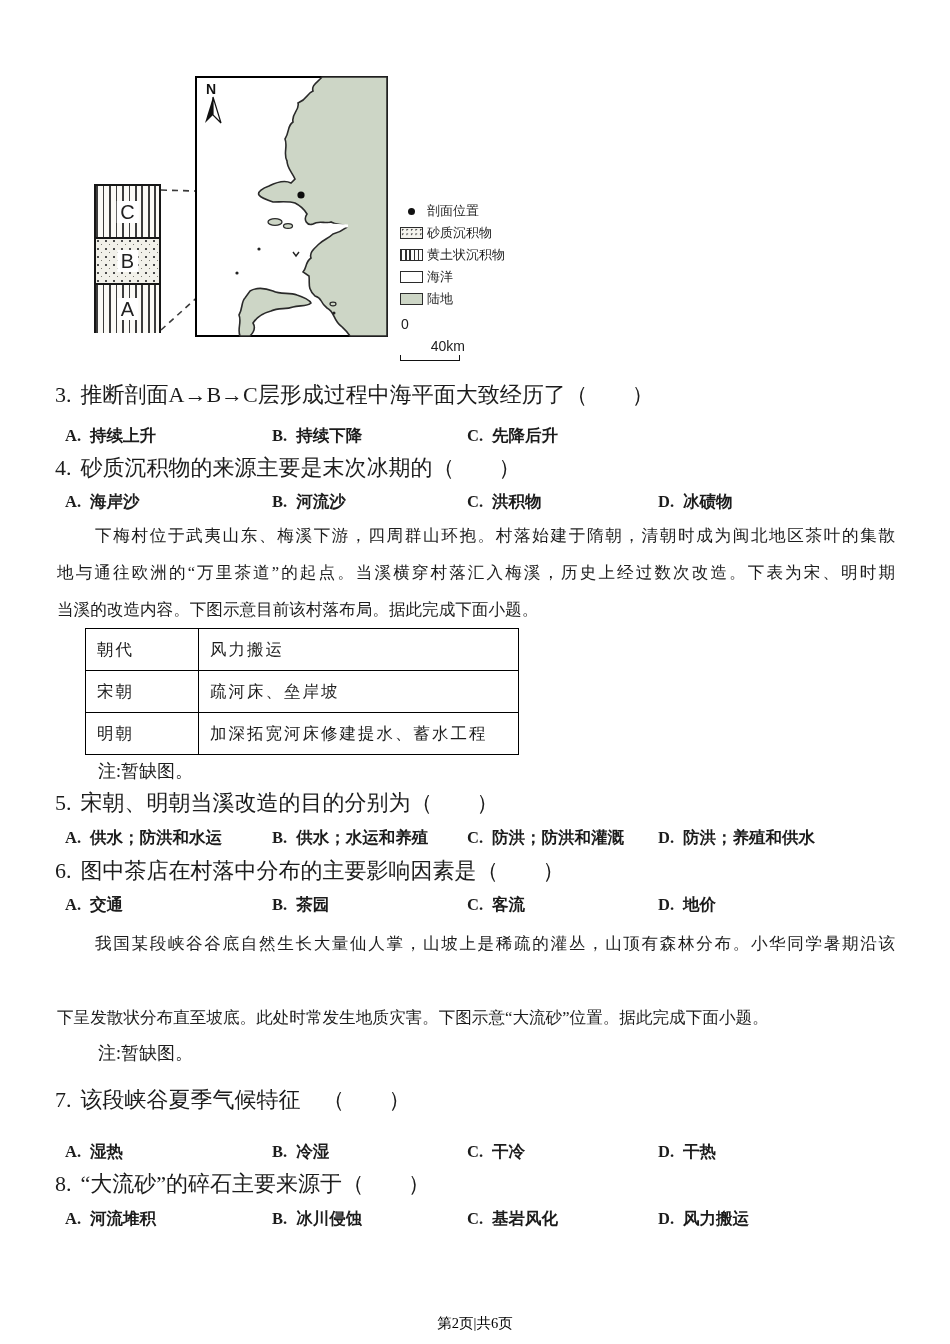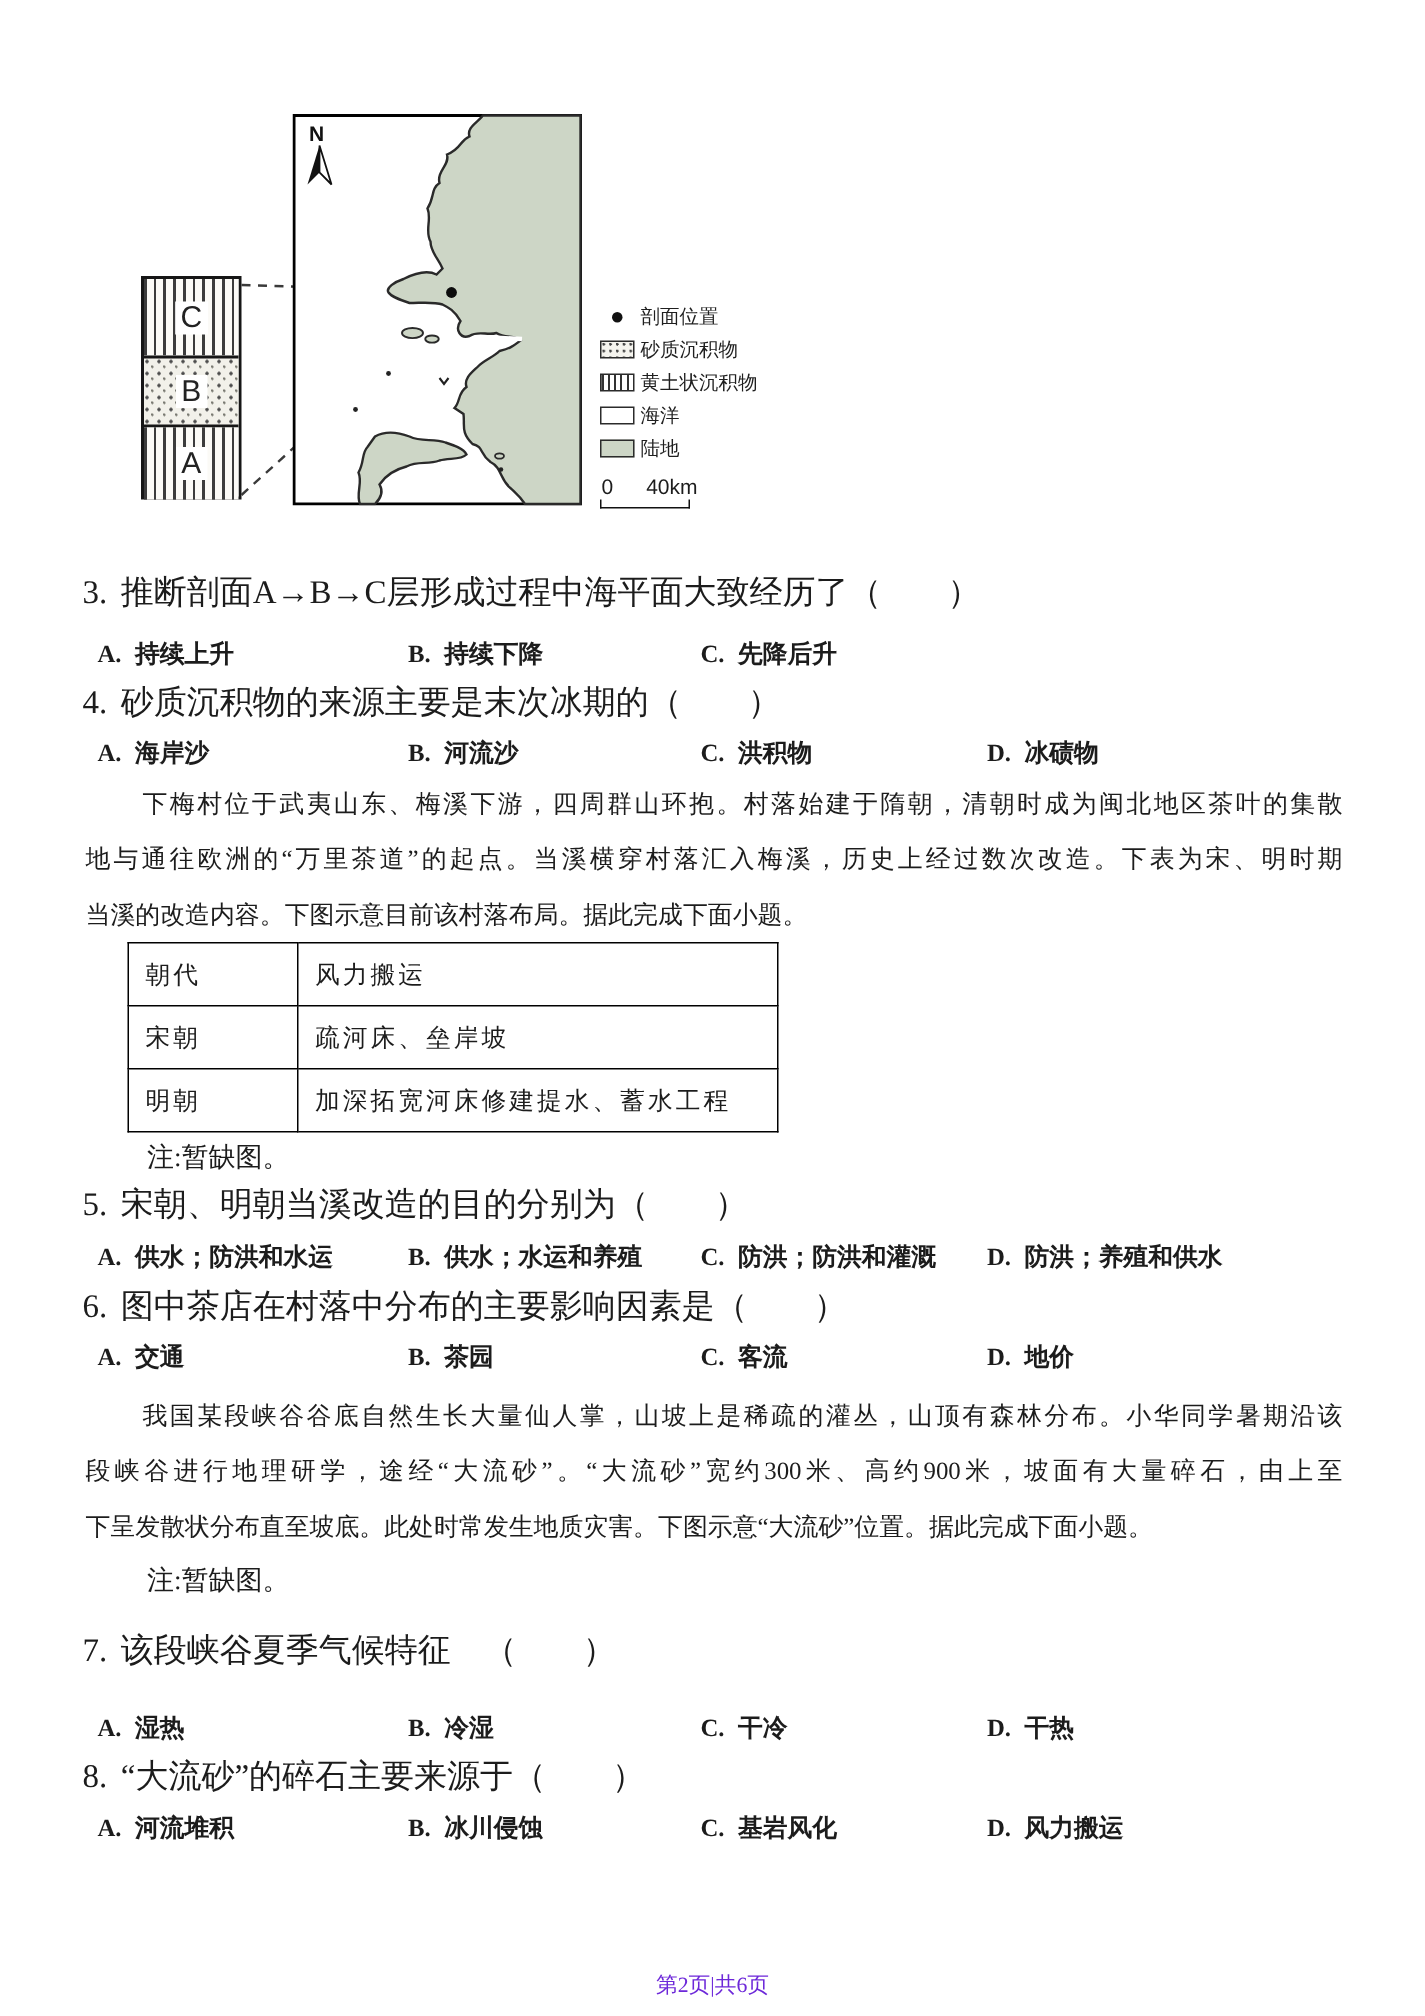--- a/index.html
+++ b/index.html
@@ -36,42 +36,42 @@
   .sw-stipple { background-color:#f5f4ee;
     background-image:radial-gradient(circle at 1.5px 1.5px,#444 .8px,transparent 1px);
     background-size:4.5px 4.5px; }
   .sw-vstripes { background:repeating-linear-gradient(90deg,#333 0 1.4px,#fff 1.4px 4.2px); }
   .sw-ocean { background:#ffffff; }
   .sw-land  { background:#cdd6c6; }
   .leg-label { font-size:13px; white-space:nowrap; color:#1f1f1f; }
   .leg-scale { margin-top:6px; }
   .scale-labels { display:flex; font-size:14px; width:62px; }
   .scale-zero { margin-left:1px; }
-  .scale-dist { margin-left:22px; }
+  .scale-dist { margin-left:22px;margin-top:22px; }
   .scale-bracket { width:60px; height:6px; border-left:1.6px solid #111; border-right:1.6px solid #111; border-bottom:1.6px solid #111; margin-top:1px; }
 
   
   .stem { position:absolute; left:55px; width:840px; font-size:22px; line-height:23px; white-space:nowrap; }
   .stem .qnum { margin-right:9px; }
   .opts { position:absolute; left:65px; width:830px; display:grid; grid-template-columns:207px 195px 191px 1fr; font-size:16.5px; line-height:23px;font-weight:bold; }
   .opt { white-space:nowrap; }
   .opt-label { margin-right:9px; }
 
   .pline { position:absolute; left:57px; width:838px; font-size:16.6px; line-height:24px; text-align:justify; text-align-last:justify; }
   .pline.noj { text-align:left; text-align-last:left; }
   .pline.ind { padding-left:38px; }
 
   .note { position:absolute; left:98px; font-size:18px; }
 
   
   .dtable { position:absolute; left:85px; top:628px; width:434px; border-collapse:collapse; }
   .dtable td { border:1.6px solid #000; height:42px; font-size:16.5px; padding:2px 0 2px 11px; vertical-align:middle; letter-spacing:2px; }
   .dtable .col1 { width:113px; }
 
-  .footer { position:absolute; left:0; right:0; top:1314px; text-align:center; font-size:14.5px; color:#6d28d9; }
+  .footer { position:absolute; left:0; right:0; top:1314px; text-align:center; font-size:14.5px; color:#000000; }
 </style>
 </head>
 <body>
 
 <div class="page">
 
   <div class="figure">
 
     <div class="strat">
       <div class="layer layer-c layer-vstripes">
@@ -222,21 +222,20 @@
     <span class="qnum">6.</span><span>图中茶店在村落中分布的主要影响因素是（　　）</span>
   </div>
   <div class="opts" style="top:893px">
     <div class="opt"><span class="opt-label">A.</span><span>交通</span></div>
     <div class="opt"><span class="opt-label">B.</span><span>茶园</span></div>
     <div class="opt"><span class="opt-label">C.</span><span>客流</span></div>
     <div class="opt"><span class="opt-label">D.</span><span>地价</span></div>
   </div>
 
   <div class="pline ind" style="top:932px">我国某段峡谷谷底自然生长大量仙人掌，山坡上是稀疏的灌丛，山顶有森林分布。小华同学暑期沿该</div>
-  <div class="pline" style="top:969px">段峡谷进行地理研学，途经“大流砂”。“大流砂”宽约300米、高约900米，坡面有大量碎石，由上至</div>
   <div class="pline noj" style="top:1006px">下呈发散状分布直至坡底。此处时常发生地质灾害。下图示意“大流砂”位置。据此完成下面小题。</div>
 
   <div class="note" style="top:1041px">注:暂缺图。</div>
 
   <div class="stem" style="top:1088px">
     <span class="qnum">7.</span><span>该段峡谷夏季气候特征　（　　）</span>
   </div>
   <div class="opts" style="top:1140px">
     <div class="opt"><span class="opt-label">A.</span><span>湿热</span></div>
     <div class="opt"><span class="opt-label">B.</span><span>冷湿</span></div>

